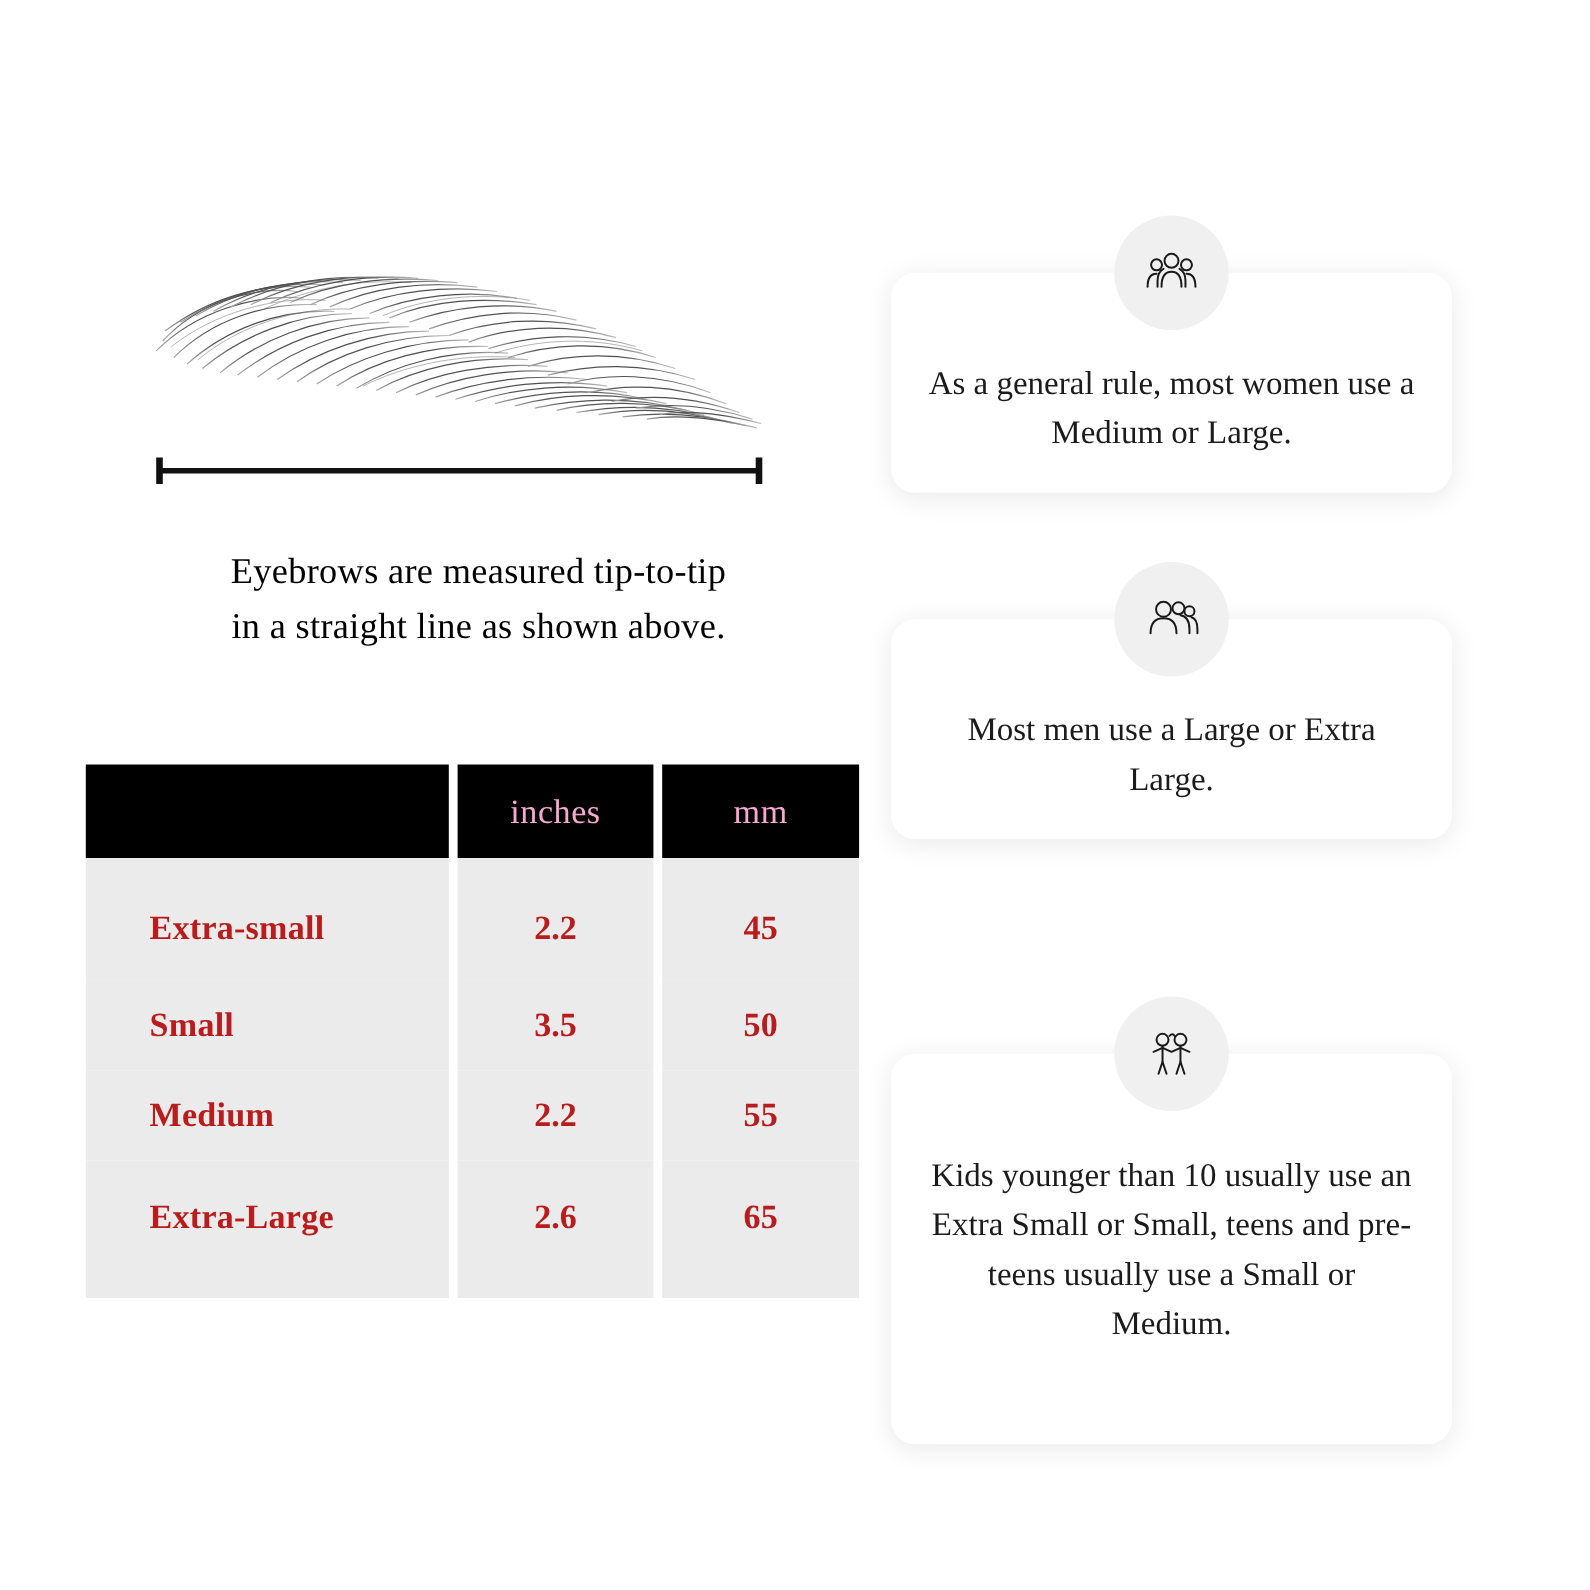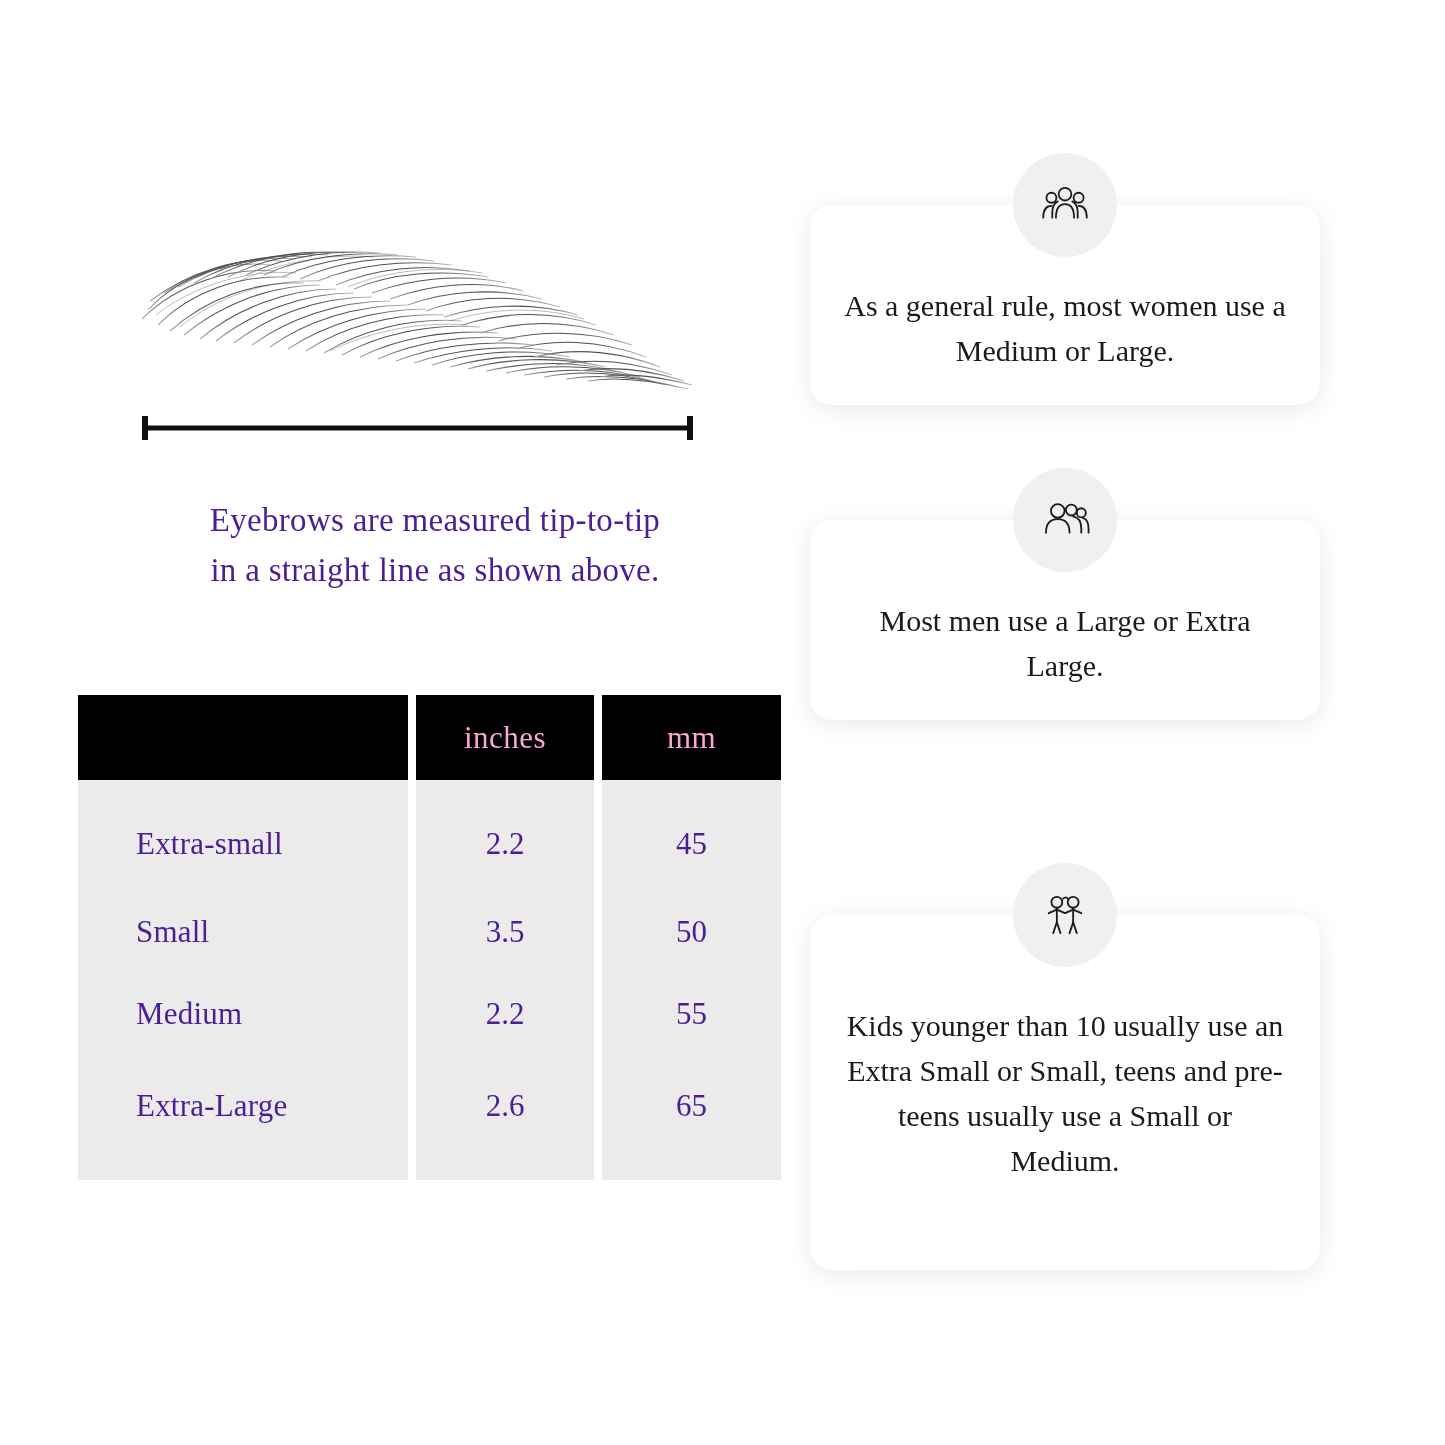--- a/index.html
+++ b/index.html
@@ -47,21 +47,21 @@
 
   .caption {
     position: absolute;
     left: 70px;
     top: 495;
     width: 730px;
     text-align: center;
     font-size: 33px;
     line-height: 1.52;
     letter-spacing: .3px;
-    color: #4c1d95;
+    color: #000000;
   }
 
   .size-table {
     position: absolute;
     left: 70px;
     top: 695px;
     width: 695px;
     border-collapse: separate;
     border-spacing: 8px 0;
     table-layout: fixed;
@@ -73,41 +73,43 @@
     font-size: 31px;
     height: 83px;
     vertical-align: middle;
     letter-spacing: .5px;
   }
   .size-table th.blank { }
   .size-table td {
     background: #ebebeb;
     font-size: 31px;
     height: 80px;
-    color: #4c1d95;
+    color: #b91c1c;
+    font-weight: bold;
   }
   .size-table td.label {
     text-align: left;
     padding-left: 58px;
     letter-spacing: .2px;
   }
   .size-table td.num {
     text-align: center;
   }
   .size-table tbody tr:first-child td { padding-top: 18px; height: 92px; }
   .size-table tbody tr:last-child td { padding-bottom: 24px; height: 100px; }
 
   .col-name { width: 330px; }
   .col-in { width: 178px; }
   .col-mm { width: 179px; }
 
   
   .right-col {
     width: 645px;
     position: relative;
+    margin-top: 43px;
   }
 
   .note-card {
     position: absolute;
     left: 10px;
     width: 510px;
     background: #ffffff;
     border-radius: 22px;
     box-shadow: 0 4px 26px rgba(0,0,0,0.09);
     text-align: center;

